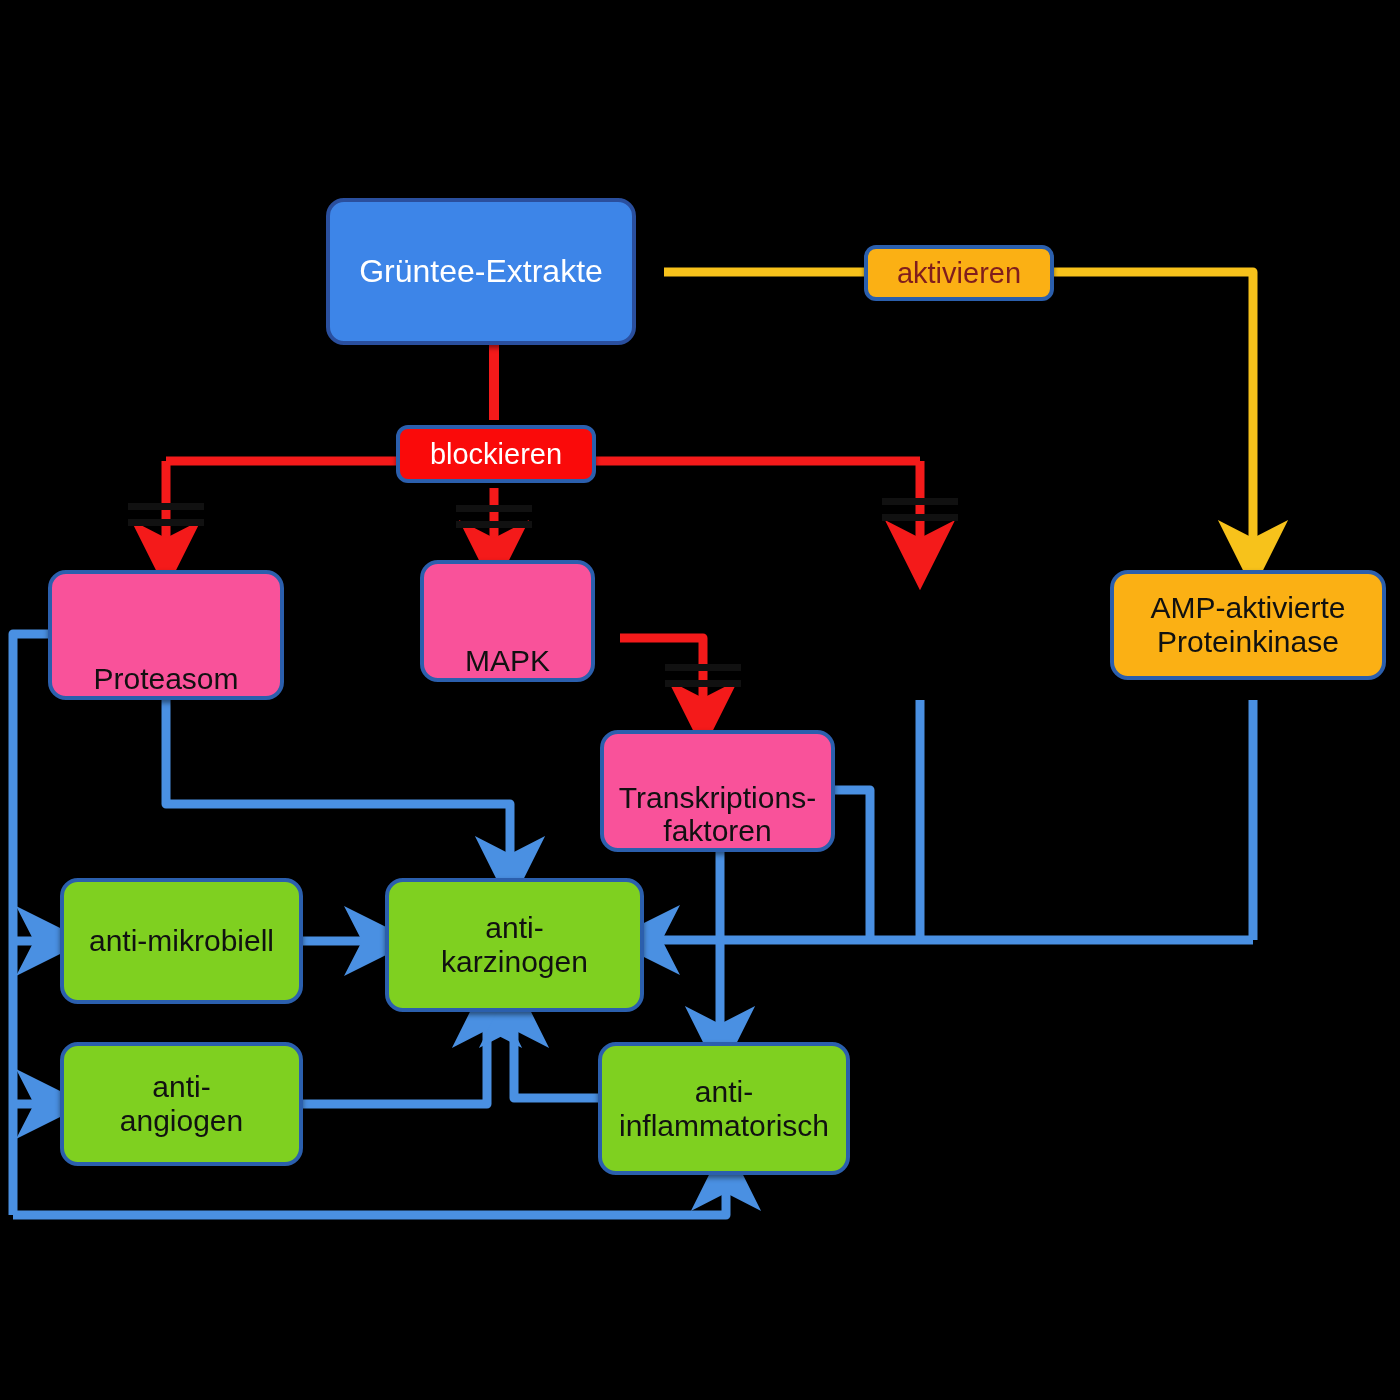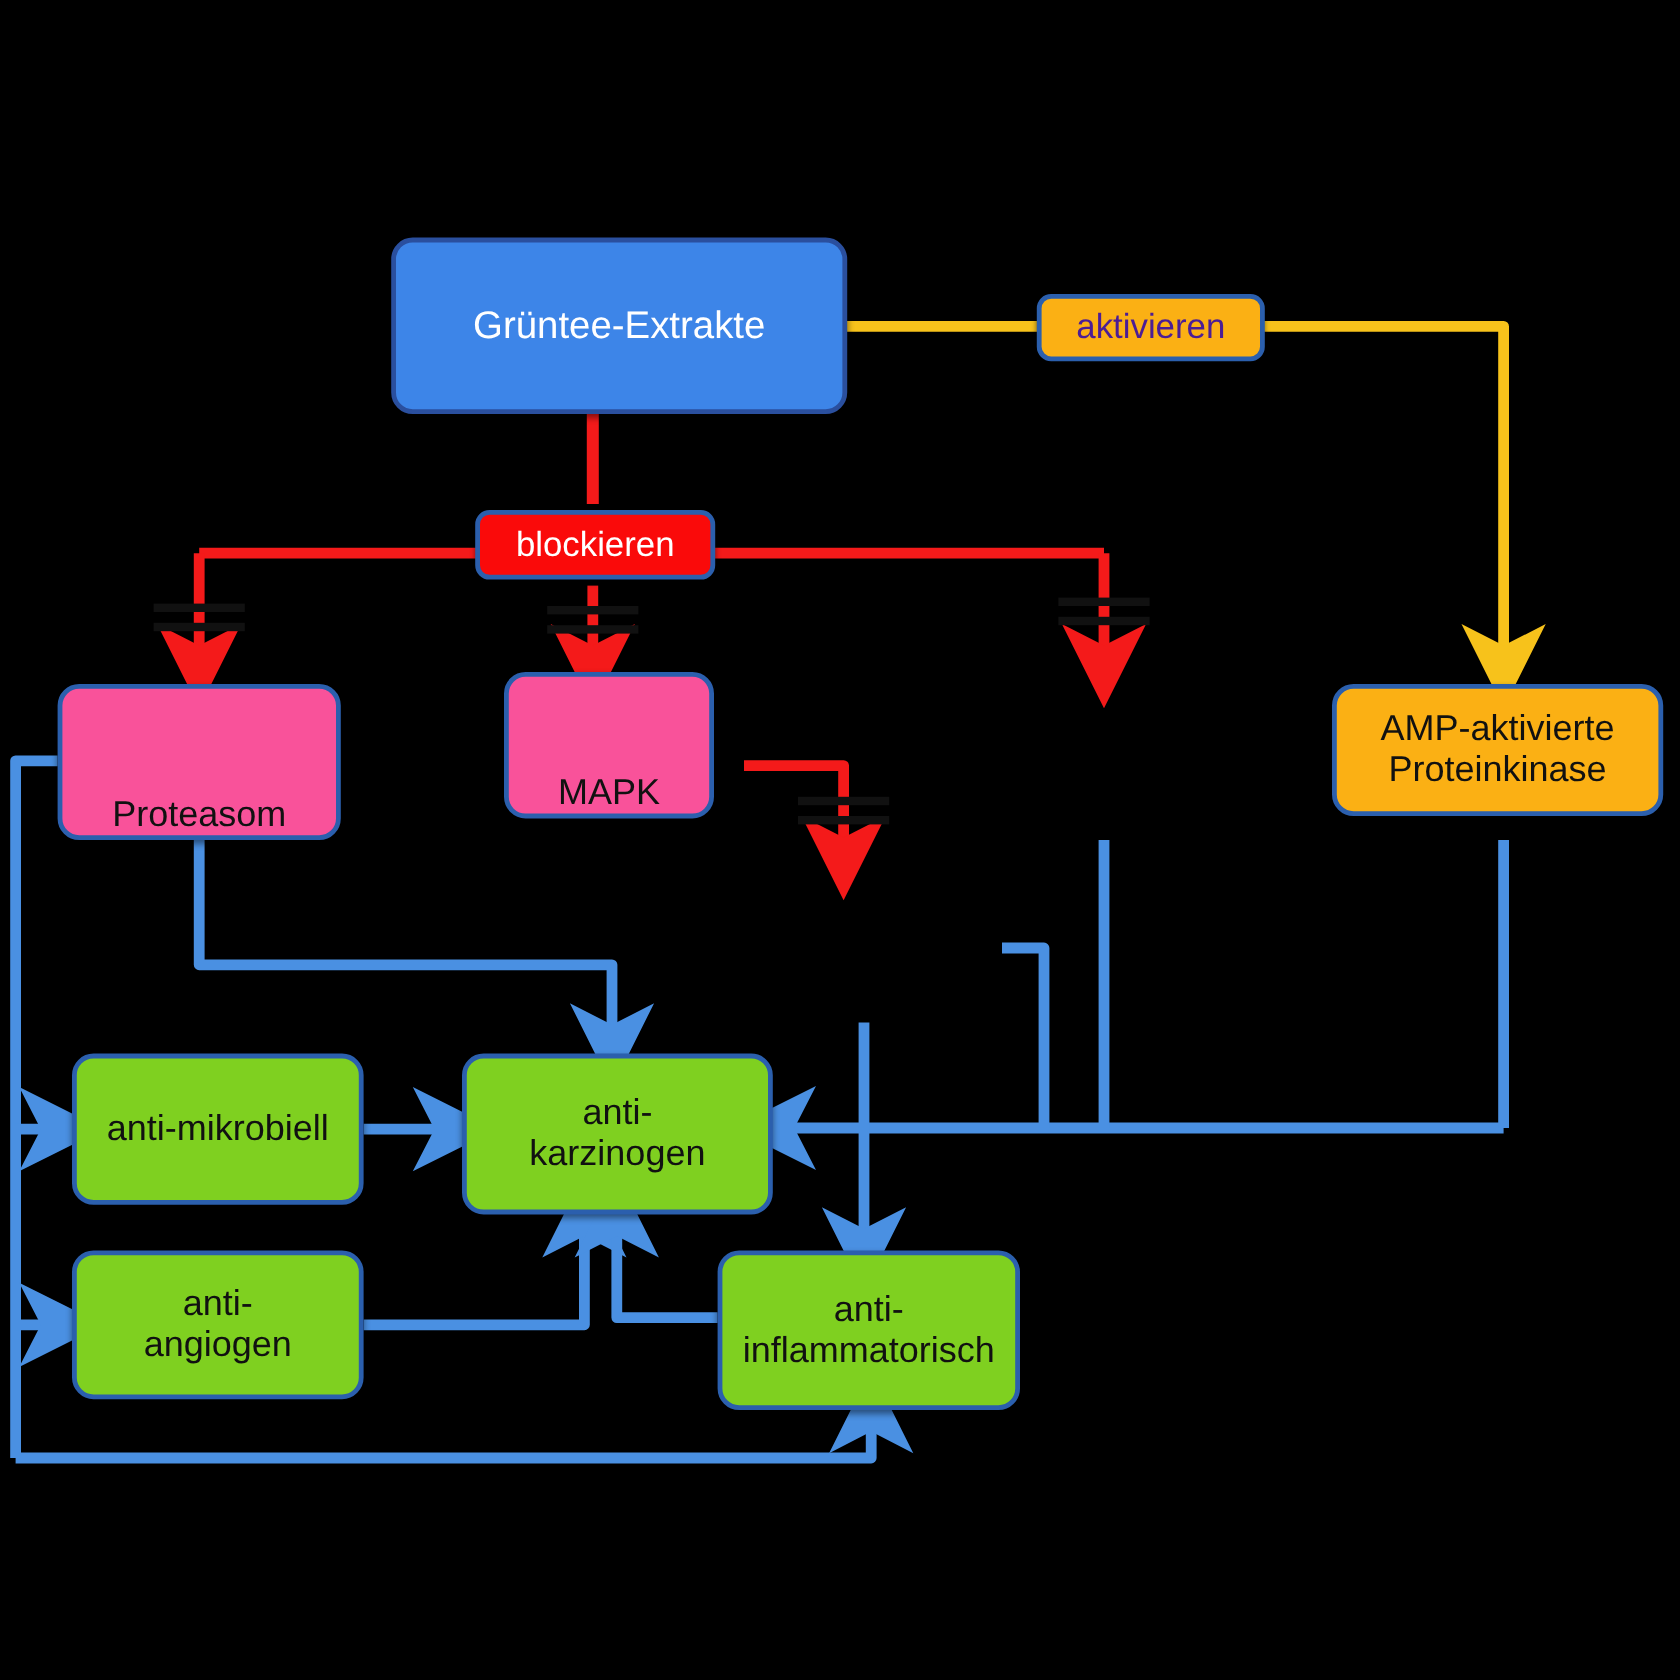--- a/index.html
+++ b/index.html
@@ -10,21 +10,21 @@
         display:flex;align-items:center;justify-content:center;text-align:center;
         line-height:1.12;color:#111;font-size:30px;z-index:5;
         box-shadow:0 3px 5px rgba(0,0,0,.45);}
   .node span{display:block;padding:0 10px;white-space:pre-line;}
   .n-blue{background:#3d85e8;color:#fff;border-color:#2a4f9e;font-size:32px;}
   .n-pink{background:#f9529a;align-items:flex-end;}
   .n-green{background:#7fd020;}
   .n-amber{background:#fbb014;}
   .lbl{position:absolute;box-sizing:border-box;border:4px solid #2b5fad;border-radius:12px;
        display:flex;align-items:center;justify-content:center;text-align:center;
-       font-size:29px;z-index:8;color:#4c1d95;box-shadow:0 2px 4px rgba(0,0,0,.45);}
+       font-size:29px;z-index:8;color:#7f1d1d;box-shadow:0 2px 4px rgba(0,0,0,.45);}
   .l-amber{background:#fbb014;}
   .l-red{background:#fa0a0a;color:#fff;align-items:center;}
 </style>
 </head>
 <body>
 
 <div id="stage">
 
   <svg id="svg" viewBox="0 0 1400 1400">
     <defs>
@@ -119,38 +119,42 @@
     </g>
     <g>
       <path d="M835,790 H870 V940" stroke="#4a90e2" stroke-width="9" fill="none" stroke-linejoin="round"></path>
     </g>
 
     <g>
       <path d="M720,852 V1042" stroke="#4a90e2" stroke-width="9" fill="none" marker-end="url(#ar-blue)"></path>
     </g>
   </svg>
 
-  <div class="node n-blue" style="left:326px;top:198px;width:380px;height:147px;">
+  <div class="node n-blue" style="left:326px;top:198px;width:310px;height:147px;">
     <span>Grüntee-Extrakte</span>
   </div>
 
   <div class="node n-pink" style="left:48px;top:570px;width:236px;height:130px;">
     <span>Proteasom</span>
   </div>
 
   <div class="node n-pink" style="left:420px;top:560px;width:175px;height:122px;">
     <span>MAPK</span>
   </div>
 
 
   <div class="node n-amber" style="left:1110px;top:570px;width:276px;height:110px;">
     <span>AMP-aktivierte
 Proteinkinase</span>
   </div>
 
+  <div class="node n-pink" style="left:600px;top:730px;width:235px;height:122px;">
+    <span>Transkriptions-
+faktoren</span>
+  </div>
 
   <div class="node n-green" style="left:60px;top:878px;width:243px;height:126px;border-radius:18px;">
     <span>anti-mikrobiell</span>
   </div>
 
   <div class="node n-green" style="left:385px;top:878px;width:259px;height:134px;">
     <span>anti-
 karzinogen</span>
   </div>
 

